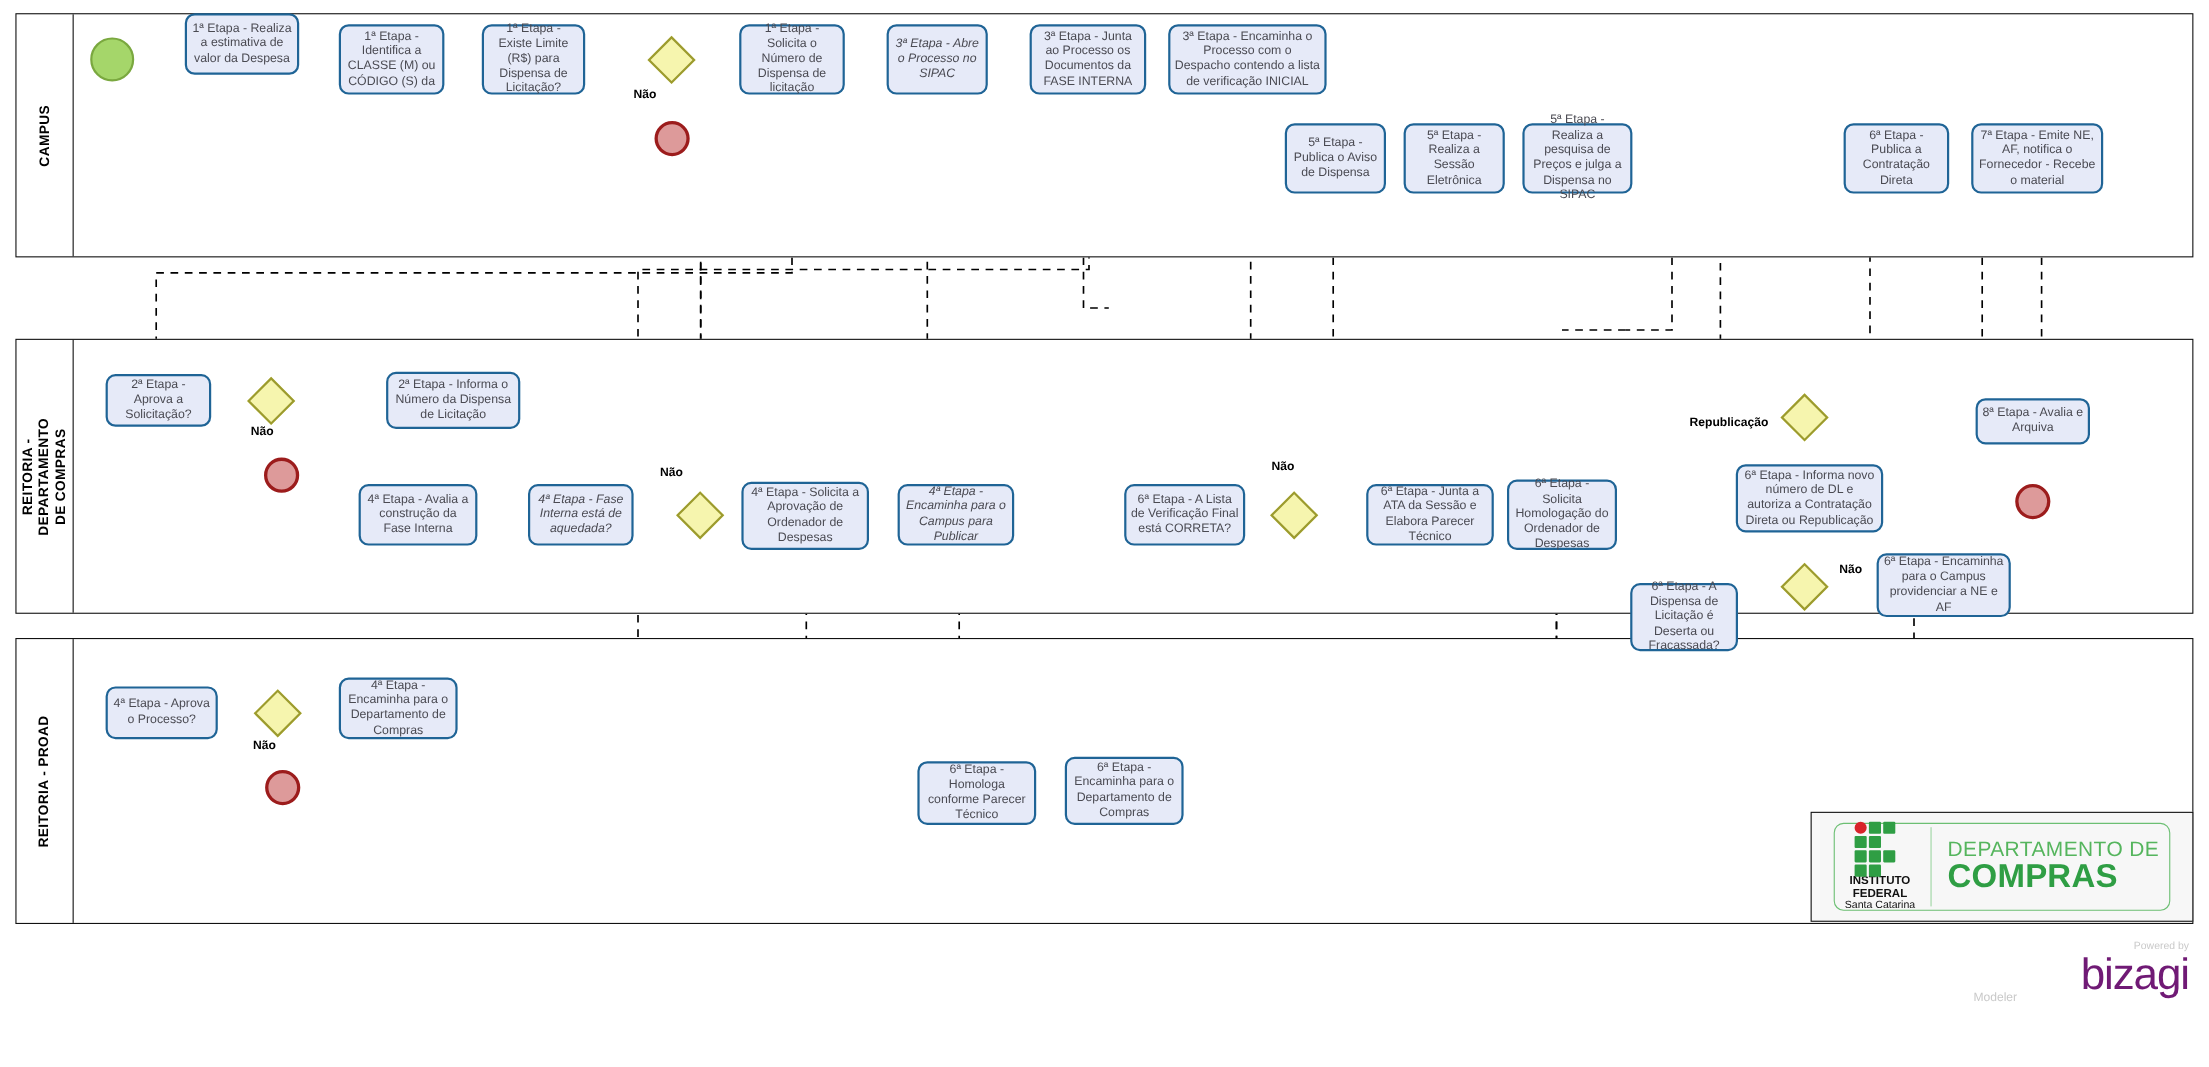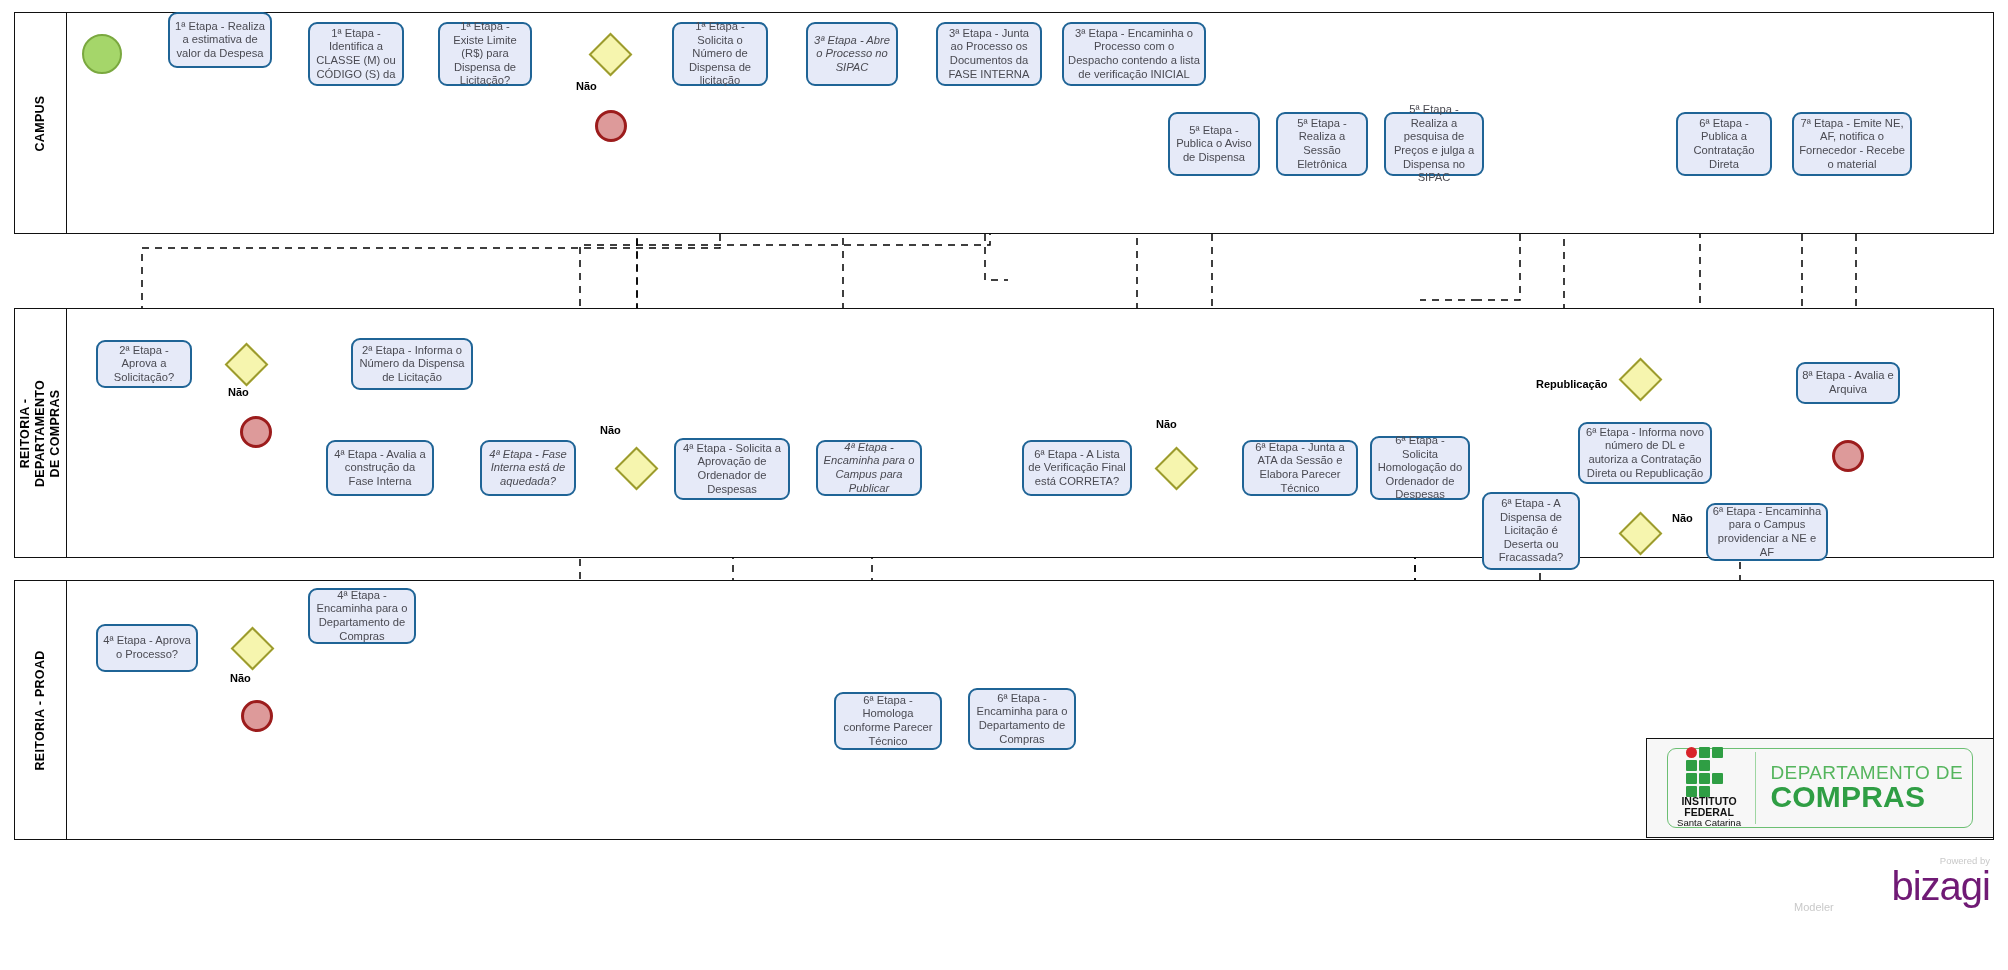--- a/index.html
+++ b/index.html
@@ -255,21 +255,21 @@
 
   <div class="gateway" style="left:1154px;top:446px;">
     <div class="dia"></div>
   </div>
   <div class="flowlabel" style="left:1156px;top:418px;">Não</div>
 
   <div class="task" style="left:1222px;top:440px;width:116px;height:56px;margin-left:20px;">6ª Etapa - Junta a ATA da Sessão e Elabora Parecer Técnico</div>
 
   <div class="task" style="left:1370px;top:436px;width:100px;height:64px;">6ª Etapa - Solicita Homologação do Ordenador de Despesas</div>
 
-  <div class="task" style="left:1482px;top:492px;width:98px;height:78px;">6ª Etapa - A Dispensa de Licitação é Deserta ou Fracassada?</div>
+  <div class="task" style="left:1482px;top:530px;width:98px;height:62px;">6ª Etapa - A Dispensa de Licitação é Deserta ou Fracassada?</div>
 
   <div class="gateway" style="left:1618px;top:511px;">
     <div class="dia"></div>
   </div>
   <div class="flowlabel" style="left:1672px;top:512px;">Não</div>
 
   <div class="task" style="left:1706px;top:503px;width:122px;height:58px;">6ª Etapa - Encaminha para o Campus providenciar a NE e AF</div>
 
   <div class="task" style="left:1578px;top:422px;width:134px;height:62px;">6ª Etapa - Informa novo número de DL e autoriza a Contratação Direta ou Republicação</div>
 
@@ -282,21 +282,21 @@
   <div class="event end" style="left:1832px;top:440px;width:32px;height:32px;"></div>
 
   <div class="task" style="left:96px;top:624px;width:102px;height:48px;">4ª Etapa - Aprova o Processo?</div>
 
   <div class="gateway" style="left:230px;top:626px;">
     <div class="dia"></div>
   </div>
   <div class="flowlabel" style="left:230px;top:672px;">Não</div>
   <div class="event end" style="left:241px;top:700px;width:32px;height:32px;"></div>
 
-  <div class="task" style="left:308px;top:588px;width:108px;height:56px;">4ª Etapa - Encaminha para o Departamento de Compras</div>
+  <div class="task" style="left:308px;top:616px;width:108px;height:56px;">4ª Etapa - Encaminha para o Departamento de Compras</div>
 
   <div class="task" style="left:834px;top:692px;width:108px;height:58px;">6ª Etapa - Homologa conforme Parecer Técnico</div>
 
   <div class="task" style="left:968px;top:688px;width:108px;height:62px;">6ª Etapa - Encaminha para o Departamento de Compras</div>
 
   <div class="logo-box" style="left:1646px;top:738px;width:348px;height:100px;">
     <div class="logo-inner">
       <div class="if-mark">
         <div class="if-grid">
           <i class="red" style="left:0px;top:0px;"></i>

